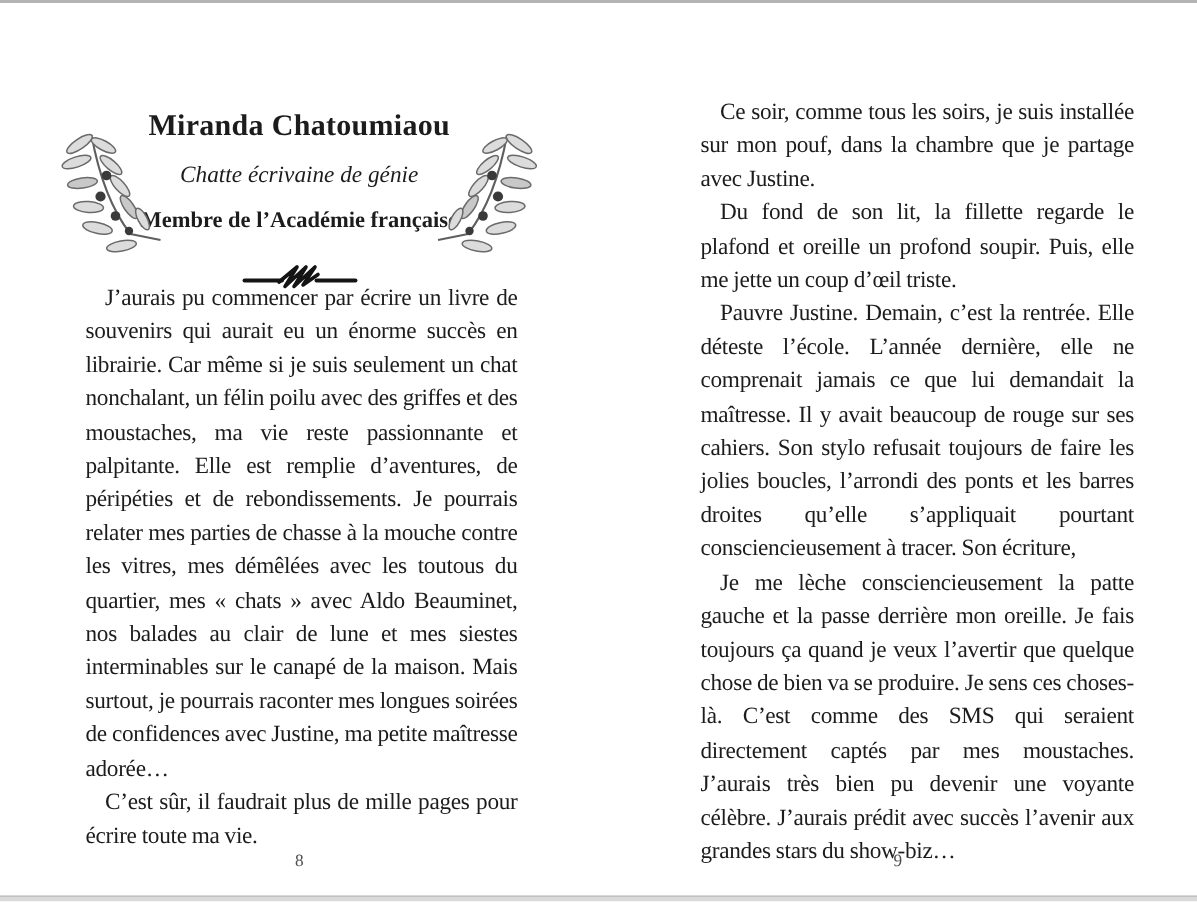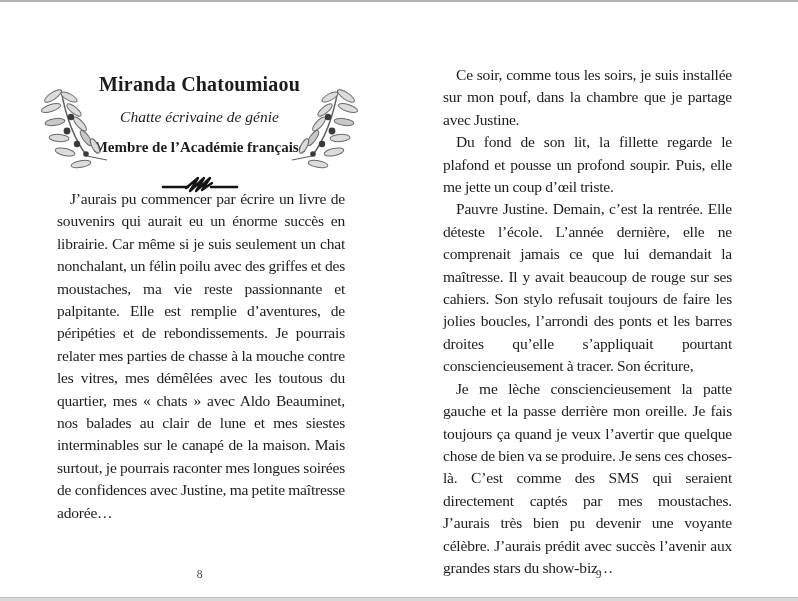--- a/index.html
+++ b/index.html
@@ -30,21 +30,21 @@
   .author-affiliation{font-size:15px;font-weight:bold;margin:12px 0 0 0;line-height:18px;}
   .branch{position:absolute;top:12px;width:78px;height:92px;}
   .branch-left{left:31px;}
   .branch-right{right:31px;transform:scaleX(-1);}
   .divider{position:absolute;top:174px;left:50%;transform:translateX(-50%);width:78px;height:20px;}
 
   
   .body-text{position:absolute;font-size:15.5px;line-height:22.4px;
     letter-spacing:-0.2px;word-spacing:-0.3px;text-align:justify;hyphens:auto;}
   .left-body{top:188px;left:57px;width:288px;}
-  .right-body{top:64px;left:44px;width:289px;}
+  .right-body{top:64px;left:68px;width:289px;}
   .body-text p{margin:0;text-indent:13px;}
 
   .page-number{position:absolute;top:568px;left:0;width:100%;text-align:center;
     font-size:11.5px;color:var(--pagenum);}
 </style>
 </head>
 <body>
 
 <div class="edge-top"></div>
 
@@ -110,29 +110,30 @@
     <svg class="divider" viewBox="0 0 78 20" aria-hidden="true">
       <g stroke="#141414" fill="none" stroke-linecap="round">
         <path d="M2,13 L27,13" stroke-width="2.6"></path>
         <path d="M25,14 L37,4 L29,17 L43,4 L35,17 L49,4 L41,16 L51,9" stroke-width="2.4" stroke-linejoin="round"></path>
         <path d="M50,13 L76,13" stroke-width="2.6"></path>
       </g>
     </svg>
 
     <div class="body-text left-body">
         <p>J’aurais pu commencer par écrire un livre de souvenirs qui aurait eu un énorme succès en librairie. Car même si je suis seulement un chat nonchalant, un félin poilu avec des griffes et des moustaches, ma vie reste passionnante et palpitante. Elle est remplie d’aventures, de péripéties et de rebondissements. Je pourrais relater mes parties de chasse à la mouche contre les vitres, mes démêlées avec les toutous du quartier, mes « chats » avec Aldo Beauminet, nos balades au clair de lune et mes siestes interminables sur le canapé de la maison. Mais surtout, je pourrais raconter mes longues soirées de confidences avec Justine, ma petite maîtresse adorée…</p>
+        <p>C’est sûr, il faudrait plus de mille pages pour écrire toute ma vie.</p>
       </div>
 
     <div class="page-number">8</div>
   </div>
 
   <div class="page">
     <div class="body-text right-body">
         <p>Ce soir, comme tous les soirs, je suis installée sur mon pouf, dans la chambre que je partage avec Justine.</p>
-        <p>Du fond de son lit, la fillette regarde le plafond et pousse un profond soupir. Puis, elle me jette un coup d’œil triste.</p>
+        <p>Du fond de son lit, la fillette regarde le plafond et oreille un profond soupir. Puis, elle me jette un coup d’œil triste.</p>
         <p>Pauvre Justine. Demain, c’est la rentrée. Elle déteste l’école. L’année dernière, elle ne comprenait jamais ce que lui demandait la maîtresse. Il y avait beaucoup de rouge sur ses cahiers. Son stylo refusait toujours de faire les jolies boucles, l’arrondi des ponts et les barres droites qu’elle s’appliquait pourtant consciencieusement à tracer. Son écriture,</p>
         <p>Je me lèche consciencieusement la patte gauche et la passe derrière mon oreille. Je fais toujours ça quand je veux l’avertir que quelque chose de bien va se produire. Je sens ces choses-là. C’est comme des SMS qui seraient directement captés par mes moustaches. J’aurais très bien pu devenir une voyante célèbre. J’aurais prédit avec succès l’avenir aux grandes stars du show-biz…</p>
       </div>
     <div class="page-number">9</div>
   </div>
 
 </div>
 
 <div class="edge-bottom"></div>
 

